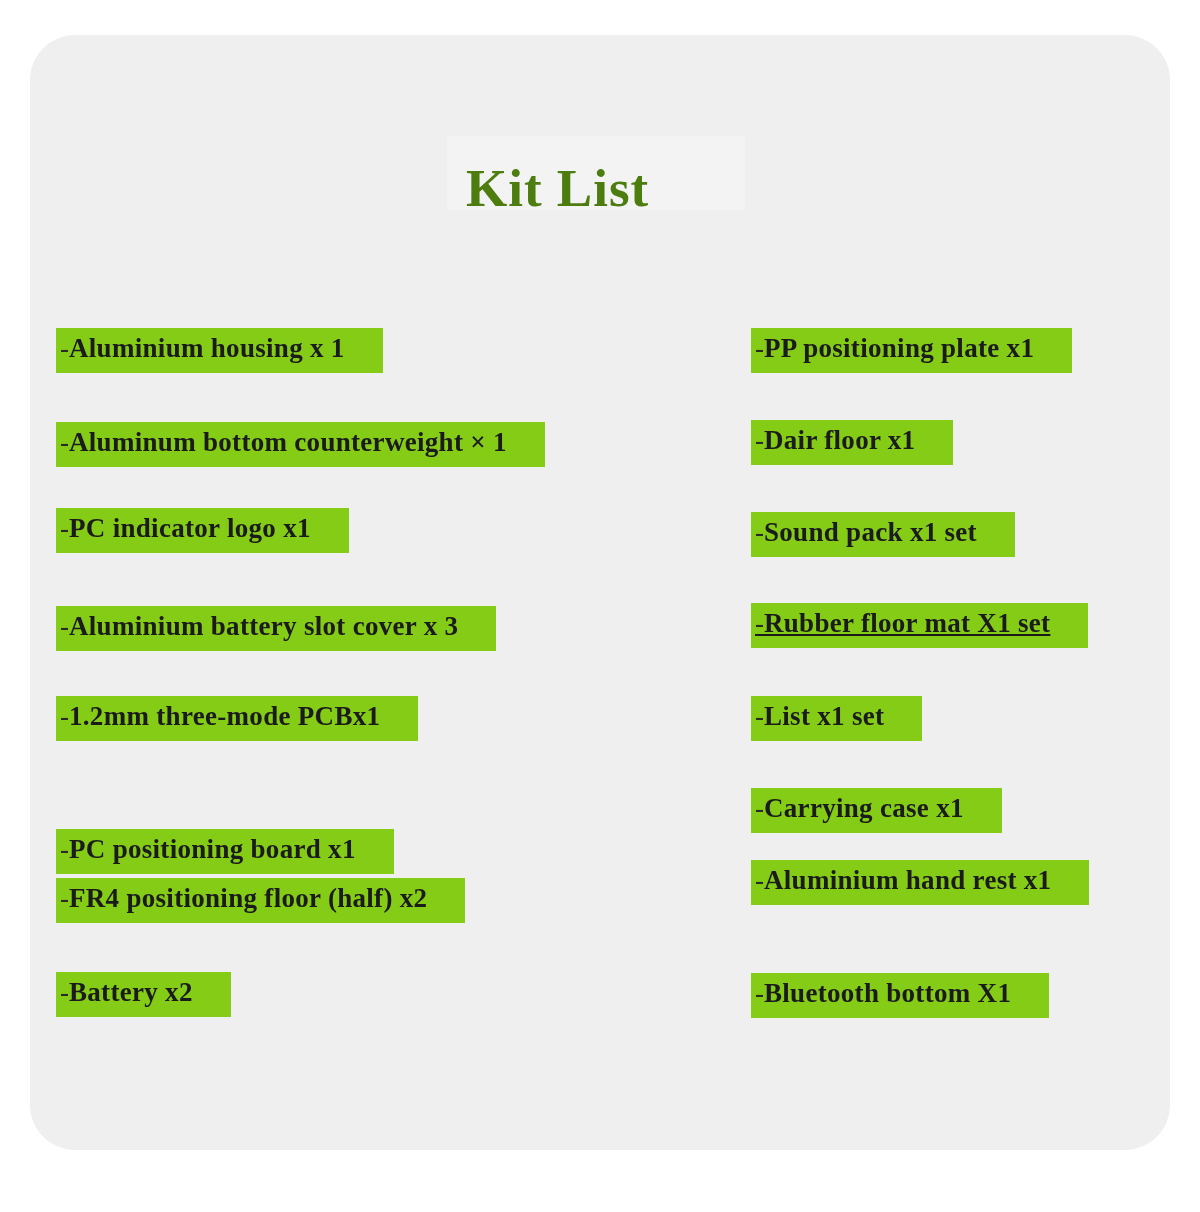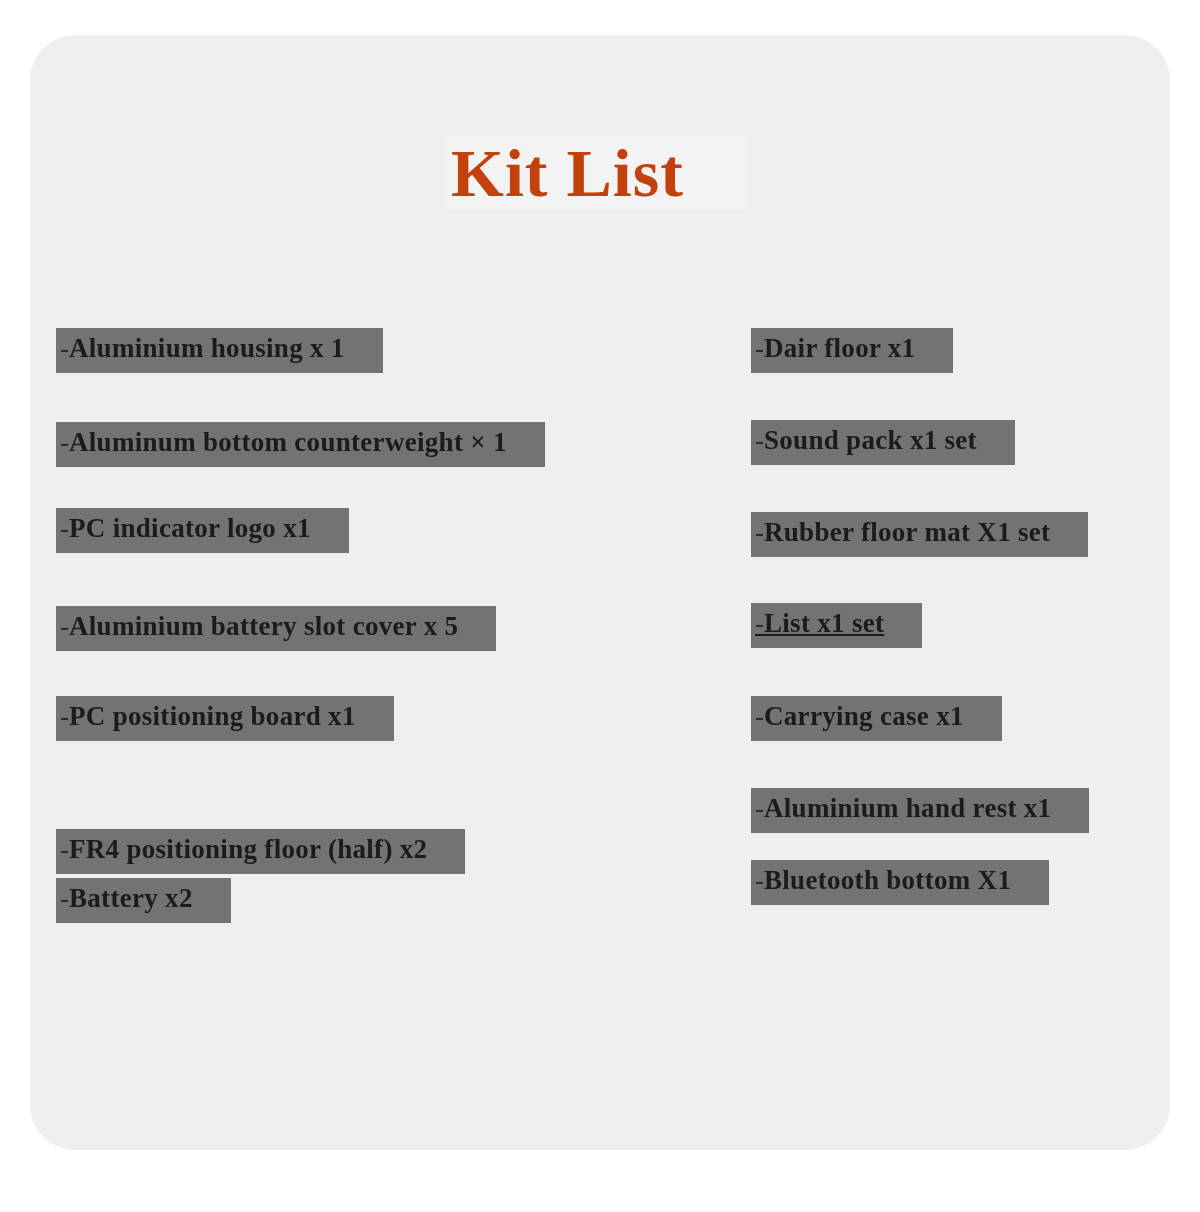--- a/index.html
+++ b/index.html
@@ -28,41 +28,41 @@
   }
   .title-box {
     position: absolute;
     left: 447px;
     top: 136px;
     width: 298px;
     height: 74px;
     background: #f3f3f4;
   }
   .title-box h1 {
-    margin: 0;
+    margin: 15px;
     padding: 0 0 0 4px;
     font-family: "Liberation Serif", serif;
     font-weight: bold;
-    font-size: 68px;
+    font-size: 53px;
     line-height: 74px;
-    color: #c2410c;
+    color: #4d7c0f;
     letter-spacing: 1px;
     white-space: nowrap;
   }
   .items {
     position: absolute;
     left: 0;
     top: 0;
     width: 1200px;
     height: 1212px;
     pointer-events: none;
   }
   .item {
     position: absolute;
-    background: #737373;
+    background: #84cc16;
     color: #1b1b1b;
     font-family: "Liberation Serif", serif;
     font-size: 27px;
     white-space: nowrap;
     padding: 5px 38px 9px 4px;
   }
   .item .dash {
     font-weight: normal;
     color: #2a2a2a;
   }
@@ -98,27 +98,29 @@
   <div class="card"></div>
 
   <div class="title-box">
     <h1>Kit List</h1>
   </div>
 
   <div class="items col-left">
     <div class="item L"><span class="dash">-</span><span class="label">Aluminium housing x 1</span></div>
     <div class="item L"><span class="dash">-</span><span class="label">Aluminum bottom counterweight × 1</span></div>
     <div class="item L"><span class="dash">-</span><span class="label">PC indicator logo x1</span></div>
-    <div class="item L"><span class="dash">-</span><span class="label">Aluminium battery slot cover x 5</span></div>
+    <div class="item L"><span class="dash">-</span><span class="label">Aluminium battery slot cover x 3</span></div>
+    <div class="item L"><span class="dash">-</span><span class="label">1.2mm three-mode PCBx1</span></div>
     <div class="item L"><span class="dash">-</span><span class="label">PC positioning board x1</span></div>
     <div class="item L"><span class="dash">-</span><span class="label">FR4 positioning floor (half) x2</span></div>
     <div class="item L"><span class="dash">-</span><span class="label">Battery x2</span></div>
   </div>
 
   <div class="items col-right">
+    <div class="item R"><span class="dash">-</span><span class="label">PP positioning plate x1</span></div>
     <div class="item R"><span class="dash">-</span><span class="label">Dair floor x1</span></div>
     <div class="item R"><span class="dash">-</span><span class="label">Sound pack x1 set</span></div>
     <div class="item R"><span class="dash">-</span><span class="label">Rubber floor mat X1 set</span></div>
     <div class="item R"><span class="dash">-</span><span class="label">List x1 set</span></div>
     <div class="item R"><span class="dash">-</span><span class="label">Carrying case x1</span></div>
     <div class="item R"><span class="dash">-</span><span class="label">Aluminium hand rest x1</span></div>
     <div class="item R"><span class="dash">-</span><span class="label">Bluetooth bottom X1</span></div>
   </div>
 </div>
 

